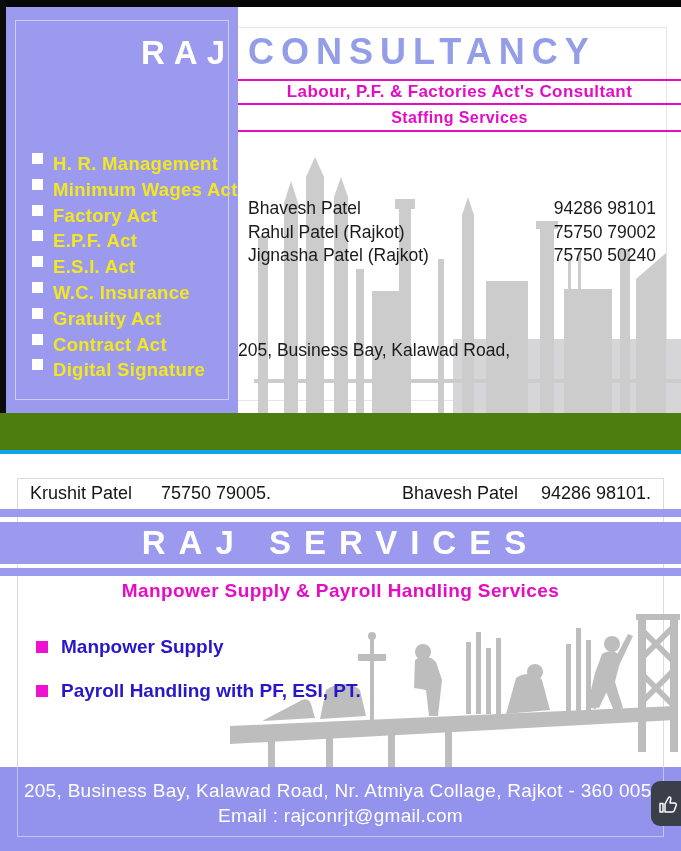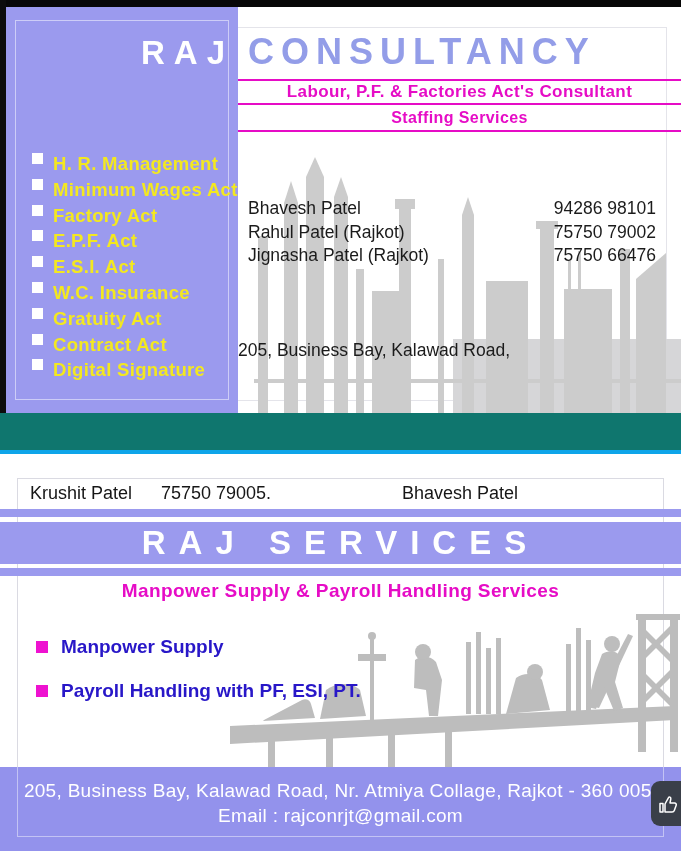--- a/index.html
+++ b/index.html
@@ -1,18 +1,18 @@
 <!DOCTYPE html>
 <html><head>
 <meta charset="utf-8">
 <style>
   html,body { margin:0; padding:0; }
   .page {
     position:relative; width:681px; height:851px; overflow:hidden;
-    background:#0f766e; font-family:"Liberation Sans", sans-serif;
+    background:#4d7c0f; font-family:"Liberation Sans", sans-serif;
   }
   
   .card1 { position:absolute; left:0; top:0; width:681px; height:413px; }
   .c1-topbar  { position:absolute; left:0; top:0; width:681px; height:7px; background:#070707; z-index:6; }
   .c1-leftbar { position:absolute; left:0; top:0; width:6px; height:413px; background:#0c0c0c; z-index:6; }
   .c1-purple  { position:absolute; left:6px; top:7px; width:232px; height:406px; background:#9b9aee; overflow:hidden; }
   .c1-white   { position:absolute; left:238px; top:7px; width:443px; height:406px; background:#ffffff; overflow:hidden; }
   .c1-purple-inner { position:absolute; left:9px; top:13px; right:9px; bottom:13px; border:1px solid rgba(255,255,255,.5); }
   .c1-white-inner  { position:absolute; left:-2px; top:20px; right:14px; bottom:12px; border:1px solid #e4e4ea; }
   .brand-raj {
@@ -177,21 +177,21 @@
         <div class="c1-contact-row">
           <span>Bhavesh Patel</span>
           <span>94286 98101</span>
         </div>
         <div class="c1-contact-row">
           <span>Rahul Patel (Rajkot)</span>
           <span>75750 79002</span>
         </div>
         <div class="c1-contact-row">
           <span>Jignasha Patel (Rajkot)</span>
-          <span>75750 66476</span>
+          <span>75750 50240</span>
         </div>
       </div>
 
       <div class="c1-address">
         <div>205, Business Bay, Kalawad Road,</div>
         <div>Nr. Atmiya Collage, Rajkot - 360 005.</div>
         
         
       </div>
     </div>
@@ -199,20 +199,21 @@
     <div class="c1-topbar"></div>
     <div class="c1-leftbar"></div>
   </div>
 
   <div class="card2">
     <div class="c2-inner"></div>
 
     <span class="c2-name c2-n1">Krushit Patel</span>
     <span class="c2-phone c2-p1">75750 79005.</span>
     <span class="c2-name c2-n2">Bhavesh Patel</span>
+    <span class="c2-phone c2-p2">94286 98101.</span>
 
     <div class="stripe stripe-a"></div>
     <div class="band">
       <span class="band-text">RAJ SERVICES</span>
     </div>
     <div class="stripe stripe-b"></div>
 
     <div class="c2-tagline">Manpower Supply &amp; Payroll Handling Services</div>
 
     <svg class="construction-svg" viewBox="0 0 451 153" xmlns="http://www.w3.org/2000/svg">

